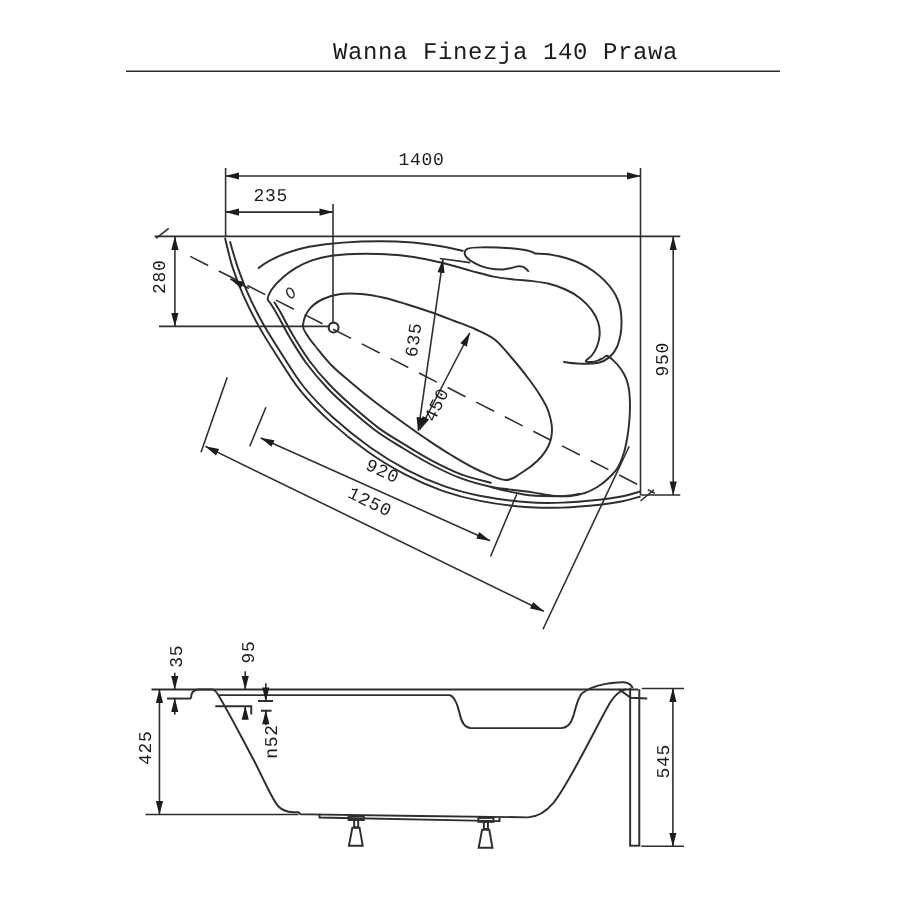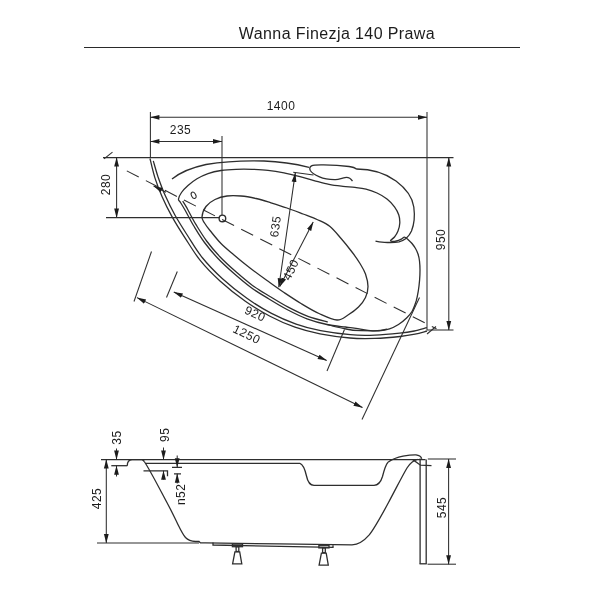--- a/index.html
+++ b/index.html
@@ -1,17 +1,17 @@
 <!DOCTYPE html>
 <html><head>
 <meta charset="utf-8">
 <style>
   html,body{margin:0;padding:0;background:#ffffff;}
   .page{width:600px;height:600px;position:relative;background:#ffffff;
-        font-family:Liberation Sans, sans-serif;}
+        font-family:Liberation Mono, monospace;}
   svg{position:absolute;top:0;left:0;}
   text{fill:#1c1c1c;}
 </style>
 </head>
 <body>
 <div class="page">
 <svg width="600" height="600" viewBox="0 0 600 600">
 <defs>
 <marker id="ah" markerWidth="10" markerHeight="8" refX="9.2" refY="4" orient="auto-start-reverse" markerUnits="userSpaceOnUse">
   <path d="M9.5,4 L0.2,1.6 L0.2,6.4 Z" fill="#1c1c1c"></path>

